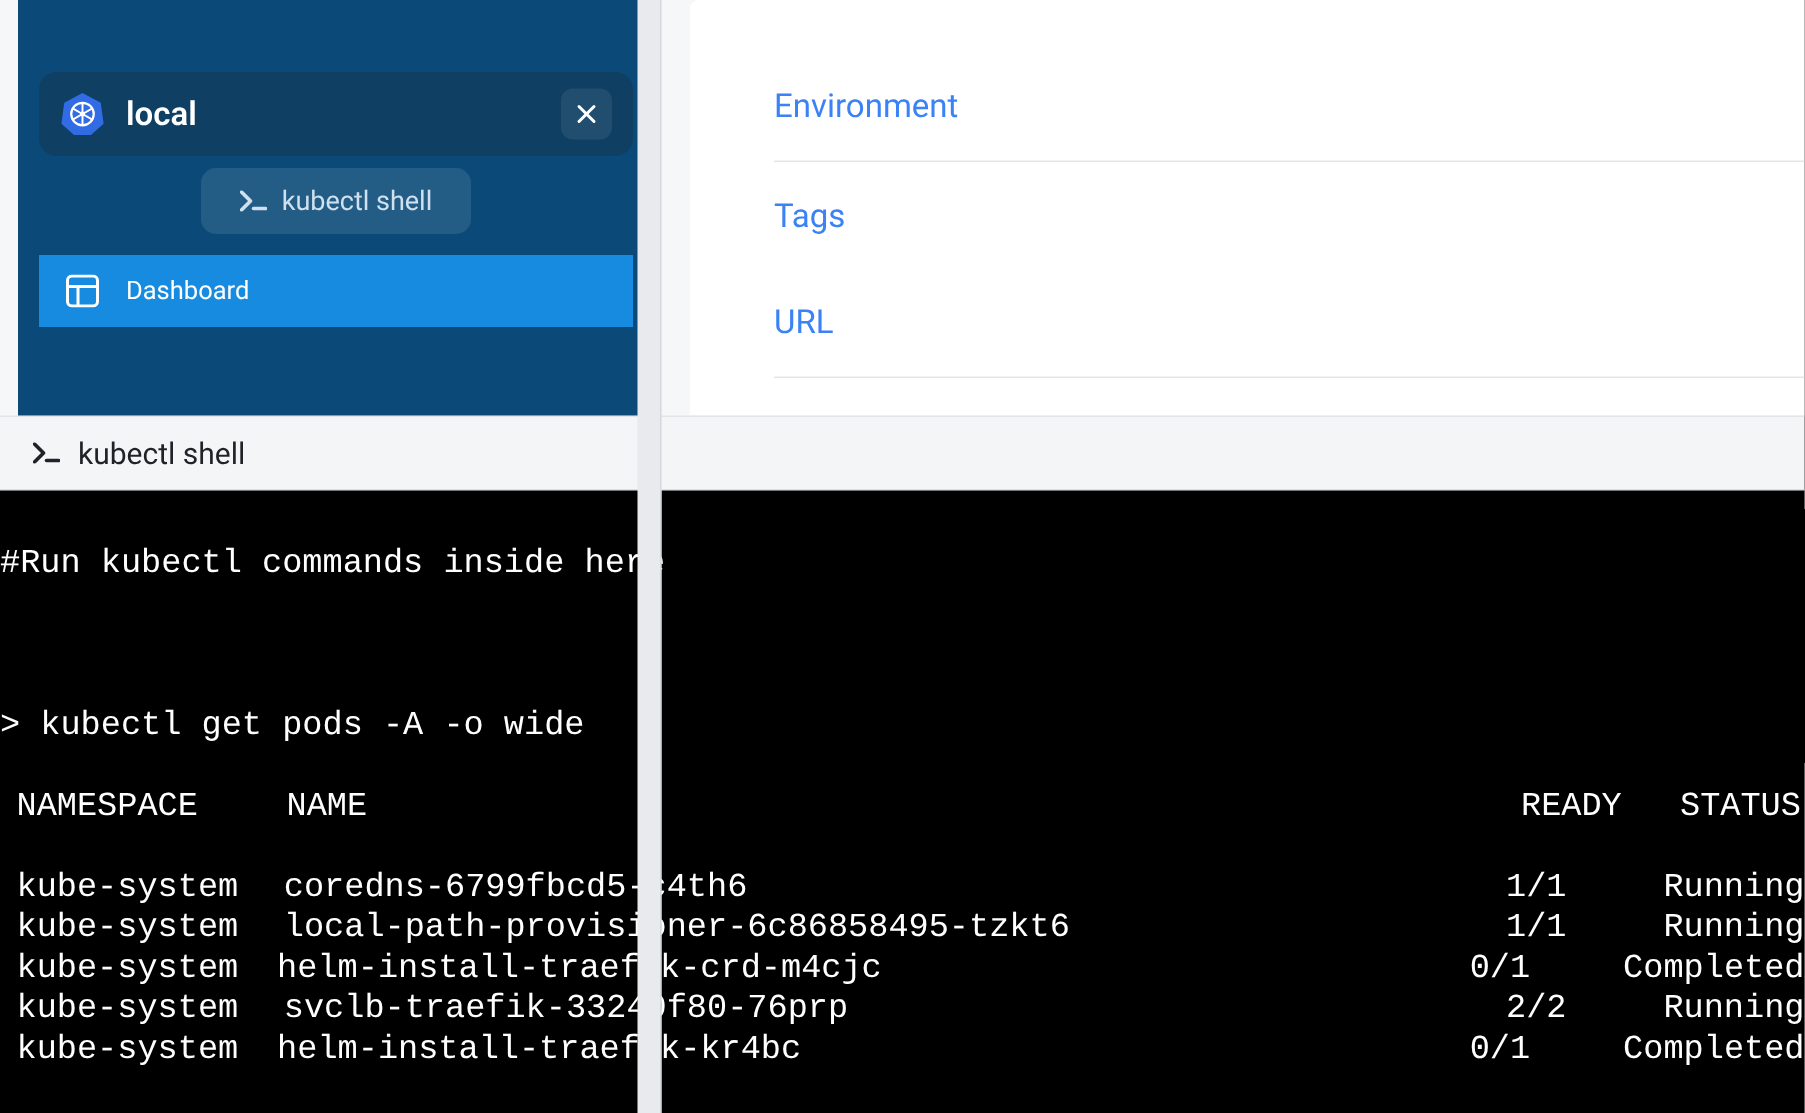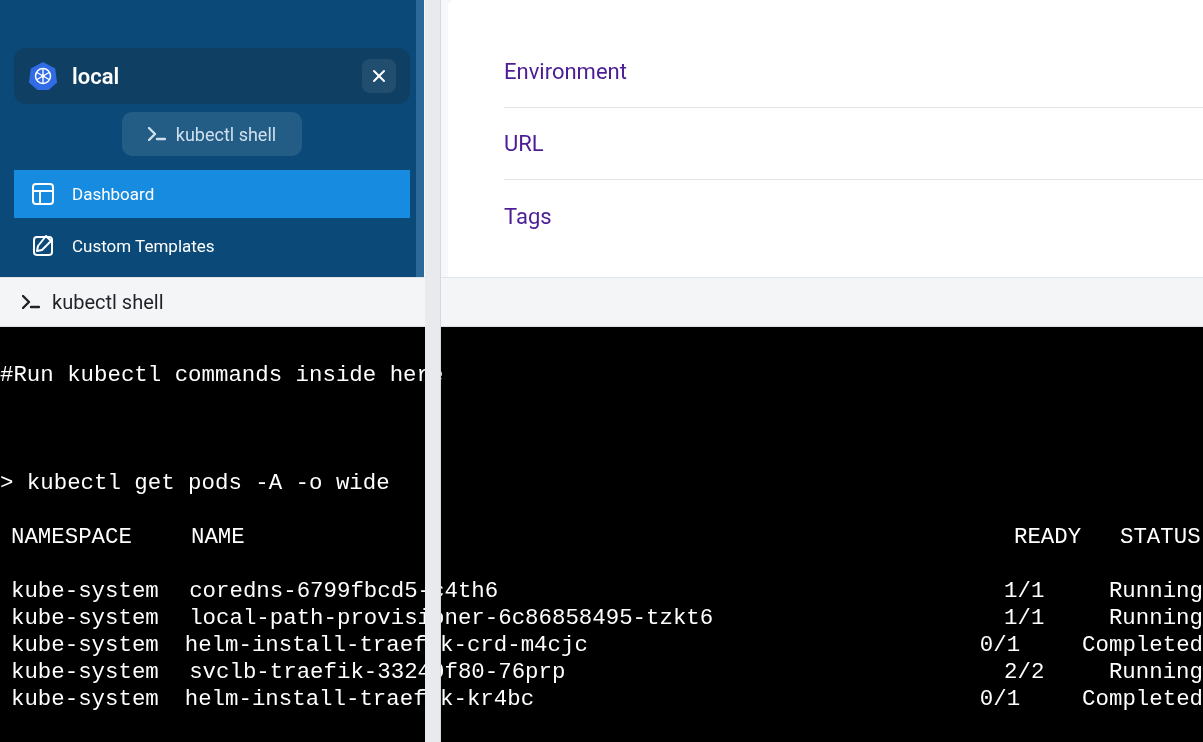--- a/index.html
+++ b/index.html
@@ -4,20 +4,21 @@
 <style>
   * { box-sizing: border-box; margin: 0; padding: 0; }
   html, body { width: 1203px; height: 742px; font-family: -apple-system, BlinkMacSystemFont, "Segoe UI", Roboto, Arial, sans-serif; overflow: hidden; }
   body { display: flex; flex-direction: column; }
 
   
   .upper {
     display: flex;
     height: 277px;
     background: #f6f7f9;
+    padding-left: 12px;
   }
   .sidebar {
     width: 424px;
     background: #0b4a78;
     padding: 48px 14px 0 14px;
     flex-shrink: 0;
     position: relative;
   }
   .sidebar::after {
     content: "";
@@ -100,21 +101,21 @@
     padding: 36px 0 0 56px;
     margin-left: 24px;
     border-top-left-radius: 6px;
   }
   .field-row {
     height: 72px;
     display:flex;
     align-items:center;
     border-bottom:1px solid #e2e5ea;
     font-size:22px;
-    color:#4c1d95;
+    color:#3b82f6;
   }
 
   
   .shell-bar {
     height:50px;
     background:#f4f5f7;
     border-top:1px solid #e1e4e9;
     border-bottom:1px solid #dcdfe4;
     display:flex;
     align-items:center;
@@ -183,42 +184,33 @@
       <span class="nav-icon">
         <svg width="22" height="22" viewBox="0 0 22 22">
             <rect x="1" y="1" width="20" height="20" rx="3" fill="none" stroke="#fff" stroke-width="2"></rect>
             <line x1="1" y1="8" x2="21" y2="8" stroke="#fff" stroke-width="2"></line>
             <line x1="8" y1="8" x2="8" y2="21" stroke="#fff" stroke-width="2"></line>
           </svg>
       </span>
       <span>Dashboard</span>
     </div>
 
-    <div class="nav-item">
-      <span class="nav-icon">
-        <svg width="22" height="22" viewBox="0 0 22 22">
-            <rect x="2" y="2" width="18" height="18" rx="3" fill="none" stroke="#fff" stroke-width="2"></rect>
-            <path d="M14 1 l5 5 -9 9 -5 1 1-5 z" fill="none" stroke="#fff" stroke-width="2" stroke-linejoin="round"></path>
-          </svg>
-      </span>
-      <span>Custom Templates</span>
-    </div>
   </div>
 
   <div class="sidebar-rail"></div>
 
   <div class="main">
     <div class="field-row">
         <span>Environment</span>
       </div>
+    <div class="field-row" style="border-bottom:none">
+        <span>Tags</span>
+      </div>
     <div class="field-row">
         <span>URL</span>
-      </div>
-    <div class="field-row" style="border-bottom:none">
-        <span>Tags</span>
       </div>
   </div>
 </div>
 
 <div class="shell-bar">
   <svg width="18" height="14" viewBox="0 0 18 14">
     <polyline points="1,1 7,7 1,13" fill="none" stroke="#1f2328" stroke-width="2.4" stroke-linecap="round" stroke-linejoin="round"></polyline>
     <line x1="9" y1="12" x2="17" y2="12" stroke="#1f2328" stroke-width="2.4" stroke-linecap="round"></line>
   </svg>
   <span>kubectl shell</span>

